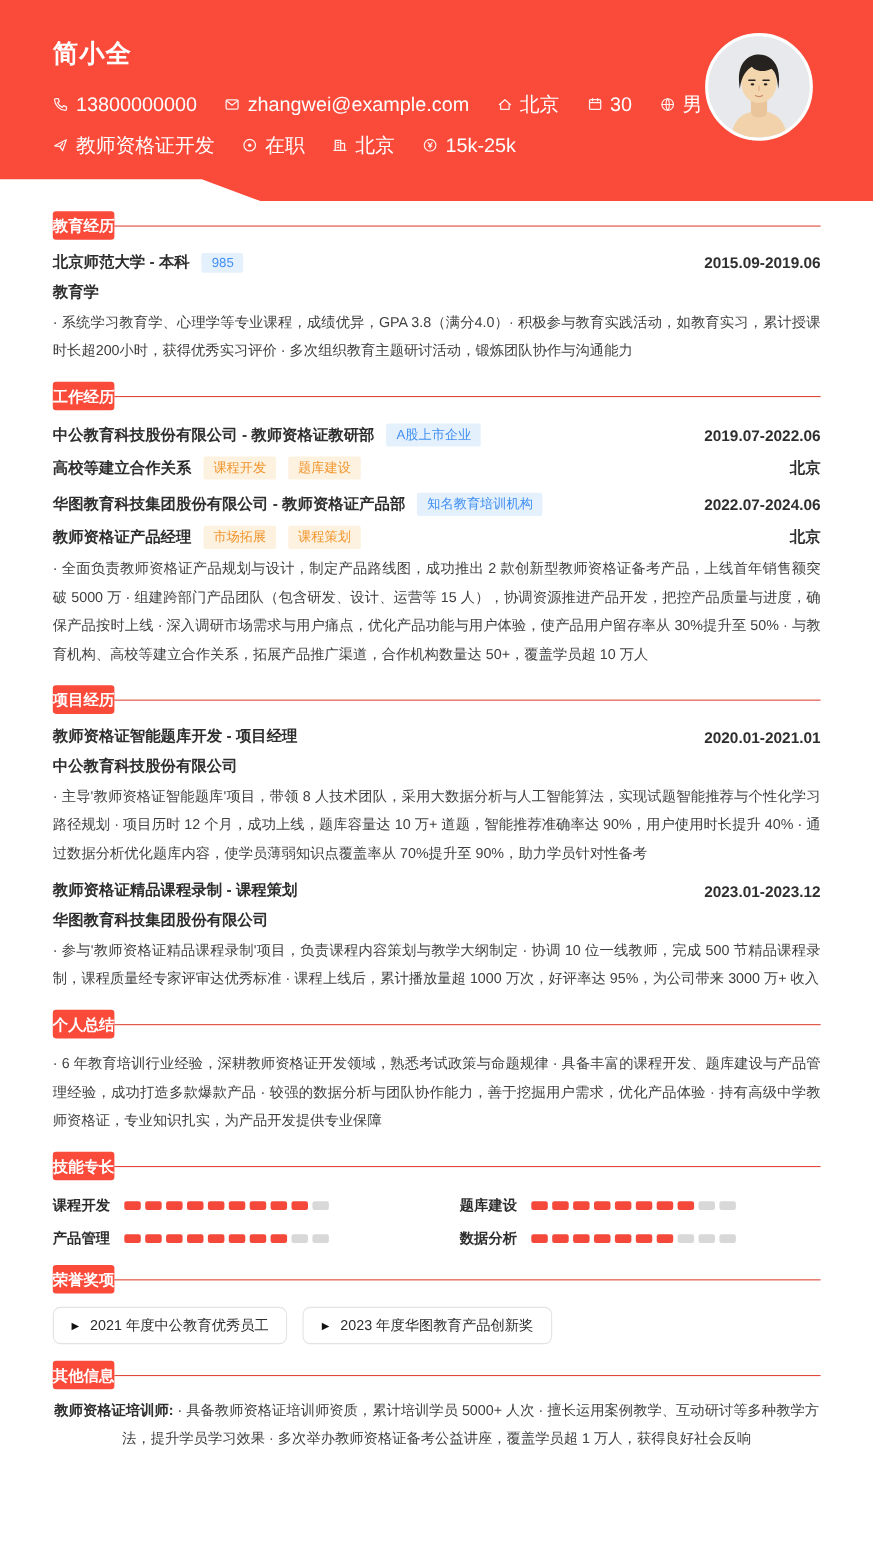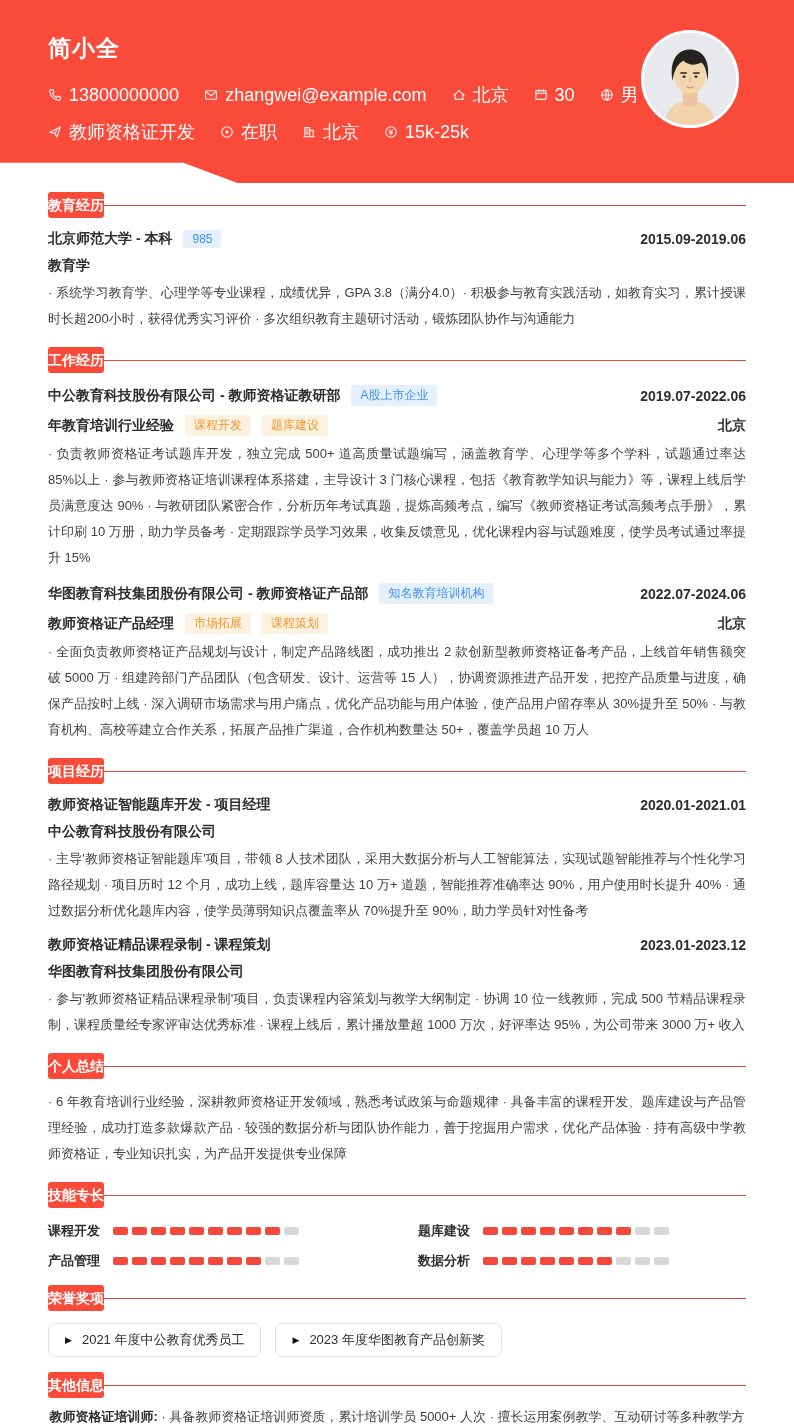--- a/index.html
+++ b/index.html
@@ -199,26 +199,25 @@
         <span class="sec-line"></span>
       </div>
 
       <div class="entry">
         <div class="erow">
           <span class="etitle">中公教育科技股份有限公司 - 教师资格证教研部</span>
           <span class="tag tag-blue">A股上市企业</span>
           <span class="eright">2019.07-2022.06</span>
         </div>
         <div class="erow sub">
-          <span class="etitle">年教育培训行业经验</span>
+          <span class="etitle">高校等建立合作关系</span>
           <span class="tag tag-orange">课程开发</span>
           <span class="tag tag-orange">题库建设</span>
           <span class="eright">北京</span>
         </div>
-        <p class="desc">· 负责教师资格证考试题库开发，独立完成 500+ 道高质量试题编写，涵盖教育学、心理学等多个学科，试题通过率达 85%以上 · 参与教师资格证培训课程体系搭建，主导设计 3 门核心课程，包括《教育教学知识与能力》等，课程上线后学员满意度达 90% · 与教研团队紧密合作，分析历年考试真题，提炼高频考点，编写《教师资格证考试高频考点手册》，累计印刷 10 万册，助力学员备考 · 定期跟踪学员学习效果，收集反馈意见，优化课程内容与试题难度，使学员考试通过率提升 15%</p>
       </div>
 
       <div class="entry">
         <div class="erow">
           <span class="etitle">华图教育科技集团股份有限公司 - 教师资格证产品部</span>
           <span class="tag tag-blue">知名教育培训机构</span>
           <span class="eright">2022.07-2024.06</span>
         </div>
         <div class="erow sub">
           <span class="etitle">教师资格证产品经理</span>

